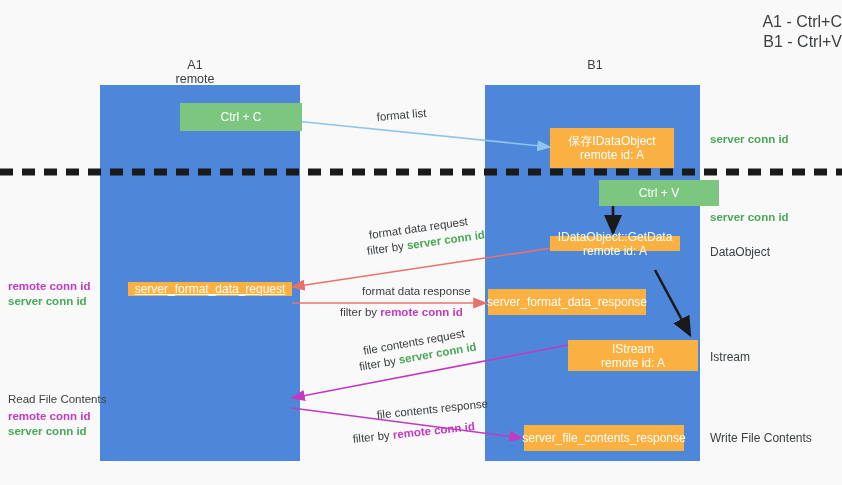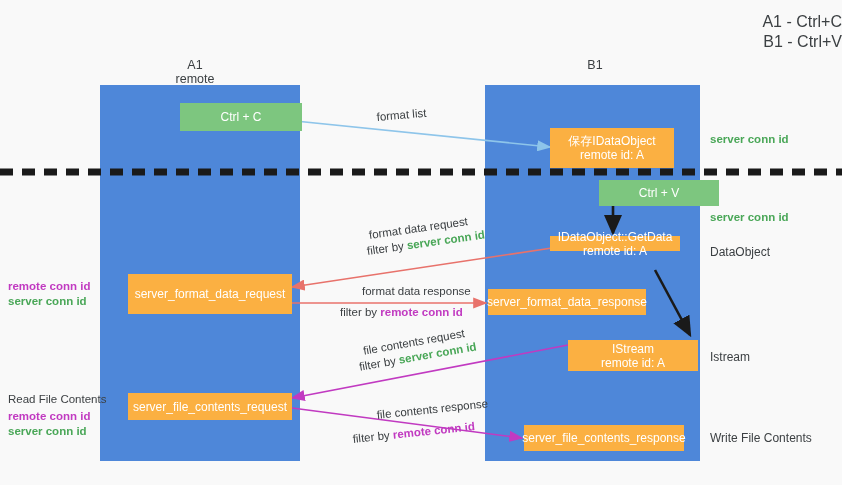--- a/index.html
+++ b/index.html
@@ -82,23 +82,22 @@
 
     <line x1="292" y1="303" x2="486" y2="303" stroke="#e8726b" stroke-width="1.6" marker-end="url(#ar-red)"></line>
 
     <line x1="568" y1="345" x2="292" y2="398" stroke="#c13ac1" stroke-width="1.6" marker-end="url(#ar-mag)"></line>
 
     <line x1="292" y1="408" x2="522" y2="438" stroke="#c13ac1" stroke-width="1.6" marker-end="url(#ar-mag)"></line>
   </svg>
 
   <div class="box green" style="left:134px;top:103px;width:122px;height:28px;">Ctrl + C</div>
 
-  <div class="box orange" style="left:128px;top:274px;width:164px;height:40px;">server_format_data_request</div>
+  <div class="box orange" style="left:128px;top:282px;width:164px;height:14px;text-decoration:underline;">server_format_data_request</div>
 
-  <div class="box orange" style="left:128px;top:393px;width:164px;height:27px;">server_file_contents_request</div>
 
   <div class="box orange" style="left:550px;top:128px;width:124px;height:40px;flex-direction:column;">
     <span>保存IDataObject</span>
     <span>remote id: A</span>
   </div>
 
   <div class="box green" style="left:553px;top:180px;width:120px;height:26px;">Ctrl + V</div>
 
   <div class="box orange" style="left:550px;top:236px;width:130px;height:15px;flex-direction:column;">
     <span>IDataObject::GetData</span>

